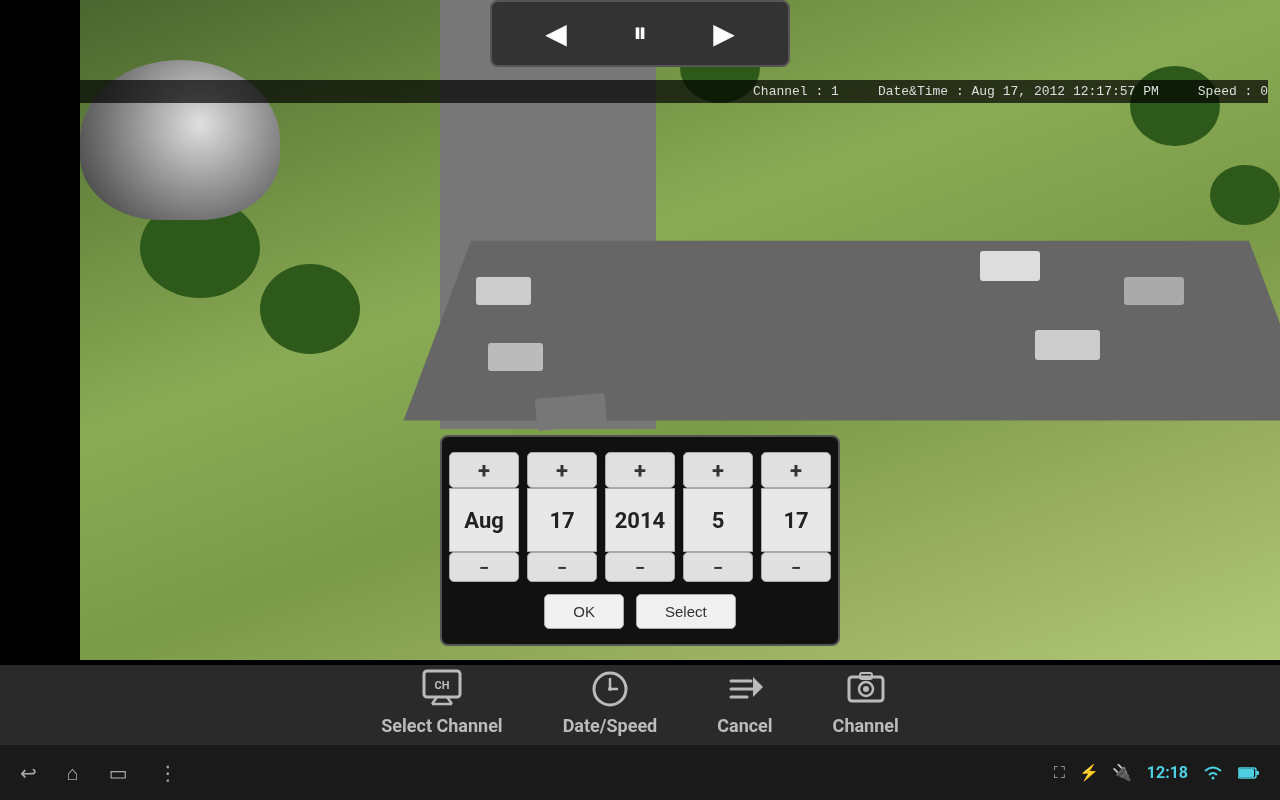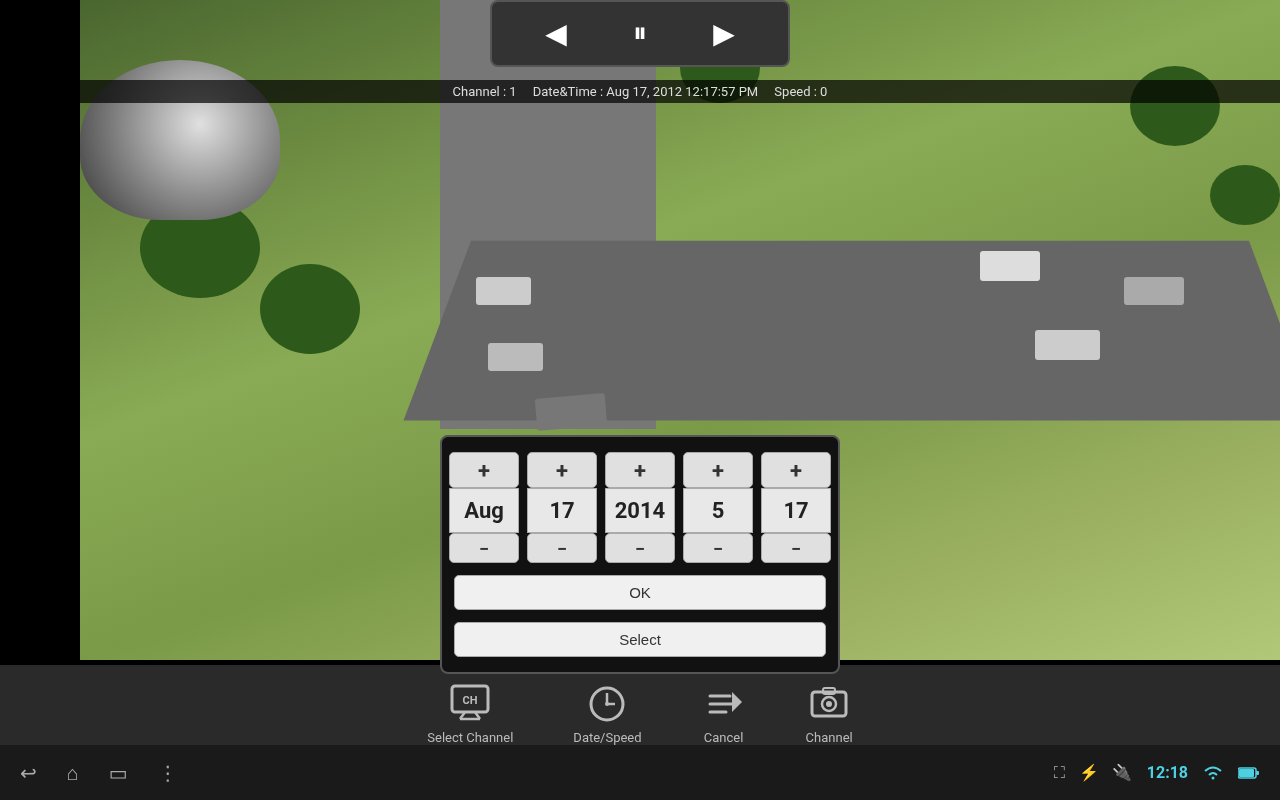--- a/index.html
+++ b/index.html
@@ -35,27 +35,28 @@
       color: #fff;
       font-size: 28px;
       padding: 5px 10px;
     }
 
     
     #status-bar {
       position: absolute;
       top: 80px;
       left: 0;
-      right: 0;
+      right: 12px;
       background: rgba(0,0,0,0.7);
       color: #ddd;
       font-size: 13px;
-      text-align: center;
+      text-align: right;
       padding: 4px 0;
       z-index: 10;
+      font-family: Liberation Mono, monospace;
     }
 
     
     #video-area {
       position: absolute;
       top: 0;
       left: 80px;
       right: 0;
       height: 660px;
       overflow: hidden;
@@ -144,21 +145,21 @@
       cursor: pointer;
       display: flex;
       align-items: center;
       justify-content: center;
       color: #333;
     }
     .spinner-value {
       background: #e8e8e8;
       border: 1px solid #aaa;
       width: 70px;
-      height: 45px;
+      height: 64px;
       display: flex;
       align-items: center;
       justify-content: center;
       font-size: 22px;
       font-weight: bold;
       color: #222;
     }
     .spinner-minus {
       background: #e0e0e0;
       border: 1px solid #aaa;
@@ -171,64 +172,64 @@
       display: flex;
       align-items: center;
       justify-content: center;
       color: #333;
     }
 
     .dialog-buttons {
       display: flex;
       justify-content: center;
       gap: 12px;
-      flex-direction: column;
     }
     .dialog-btn {
       background: #f0f0f0;
       border: 1px solid #aaa;
       border-radius: 5px;
       padding: 8px 28px;
       font-size: 15px;
       cursor: pointer;
       color: #333;
     }
 
     
     #bottom-toolbar {
       position: absolute;
       bottom: 55px;
       left: 0;
       right: 0;
       height: 80px;
       background: #2a2a2a;
       display: flex;
-      align-items: flex-end;
+      align-items: flex-start;
       justify-content: center;
       gap: 60px;
       padding: 0 20px;
     }
     .toolbar-item {
       display: flex;
       flex-direction: column;
       align-items: center;
       gap: 6px;
       cursor: pointer;
       color: #ccc;
     }
     .toolbar-icon {
       width: 44px;
       height: 44px;
       display: flex;
       align-items: center;
       justify-content: center;
     }
     .toolbar-label {
-      font-size: 13px;
+      font-size: 18px;
       color: #bbb;
+      font-weight: bold;
     }
 
     
     #back-btn {
       position: absolute;
       bottom: 68px;
       left: 20px;
       width: 44px;
       height: 44px;
       display: flex;

